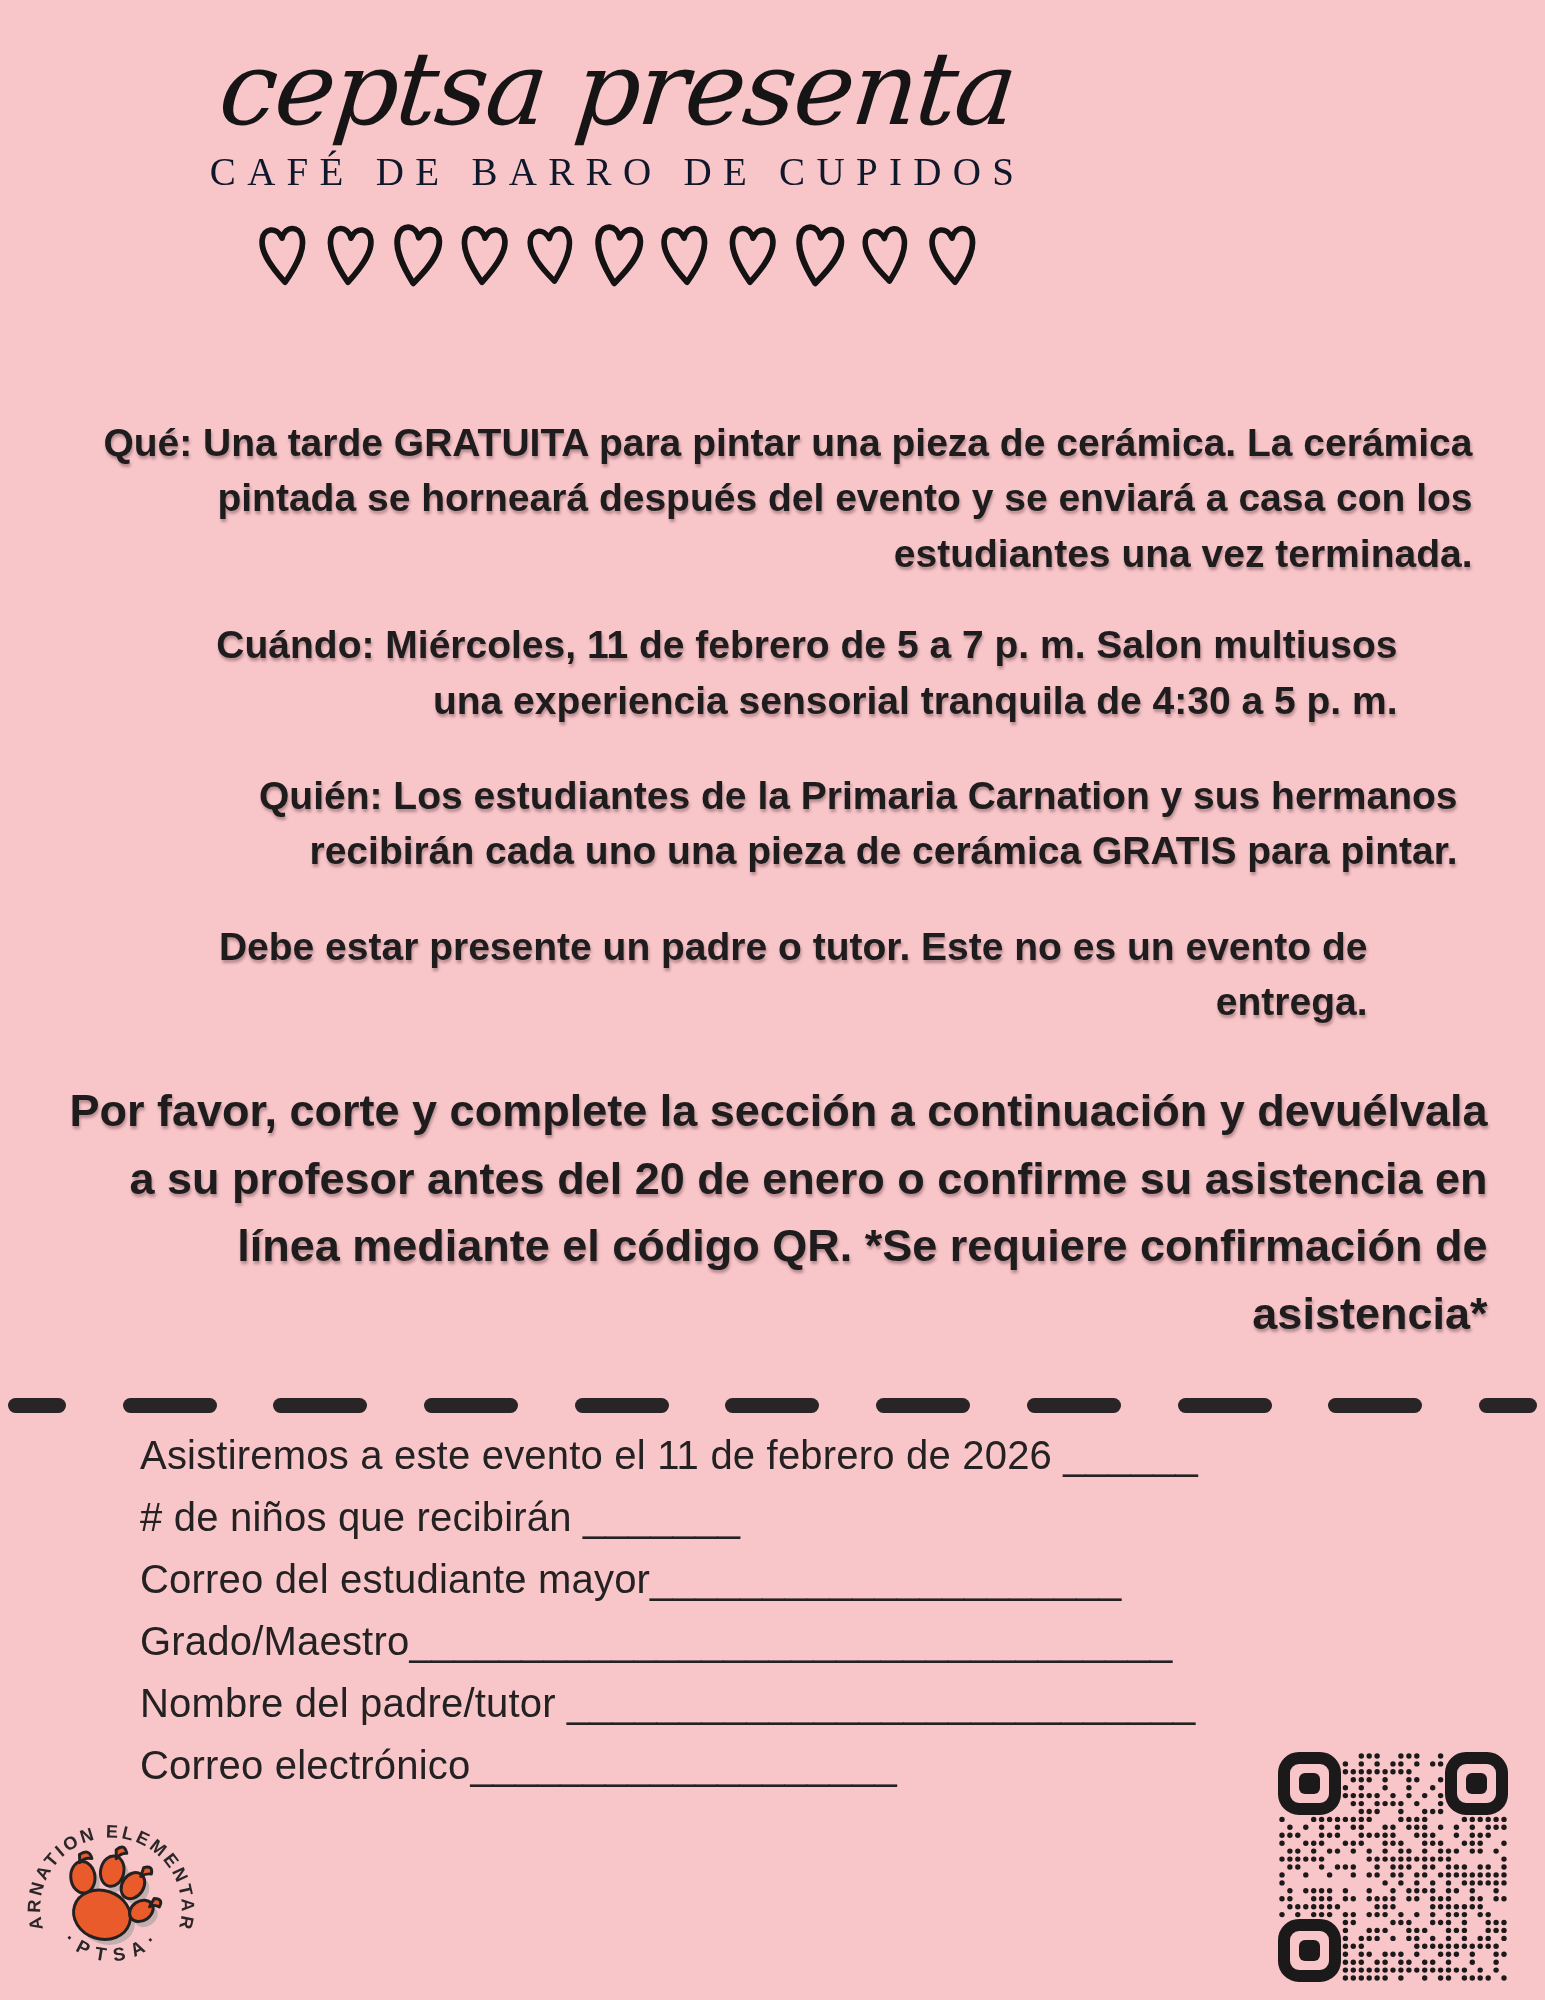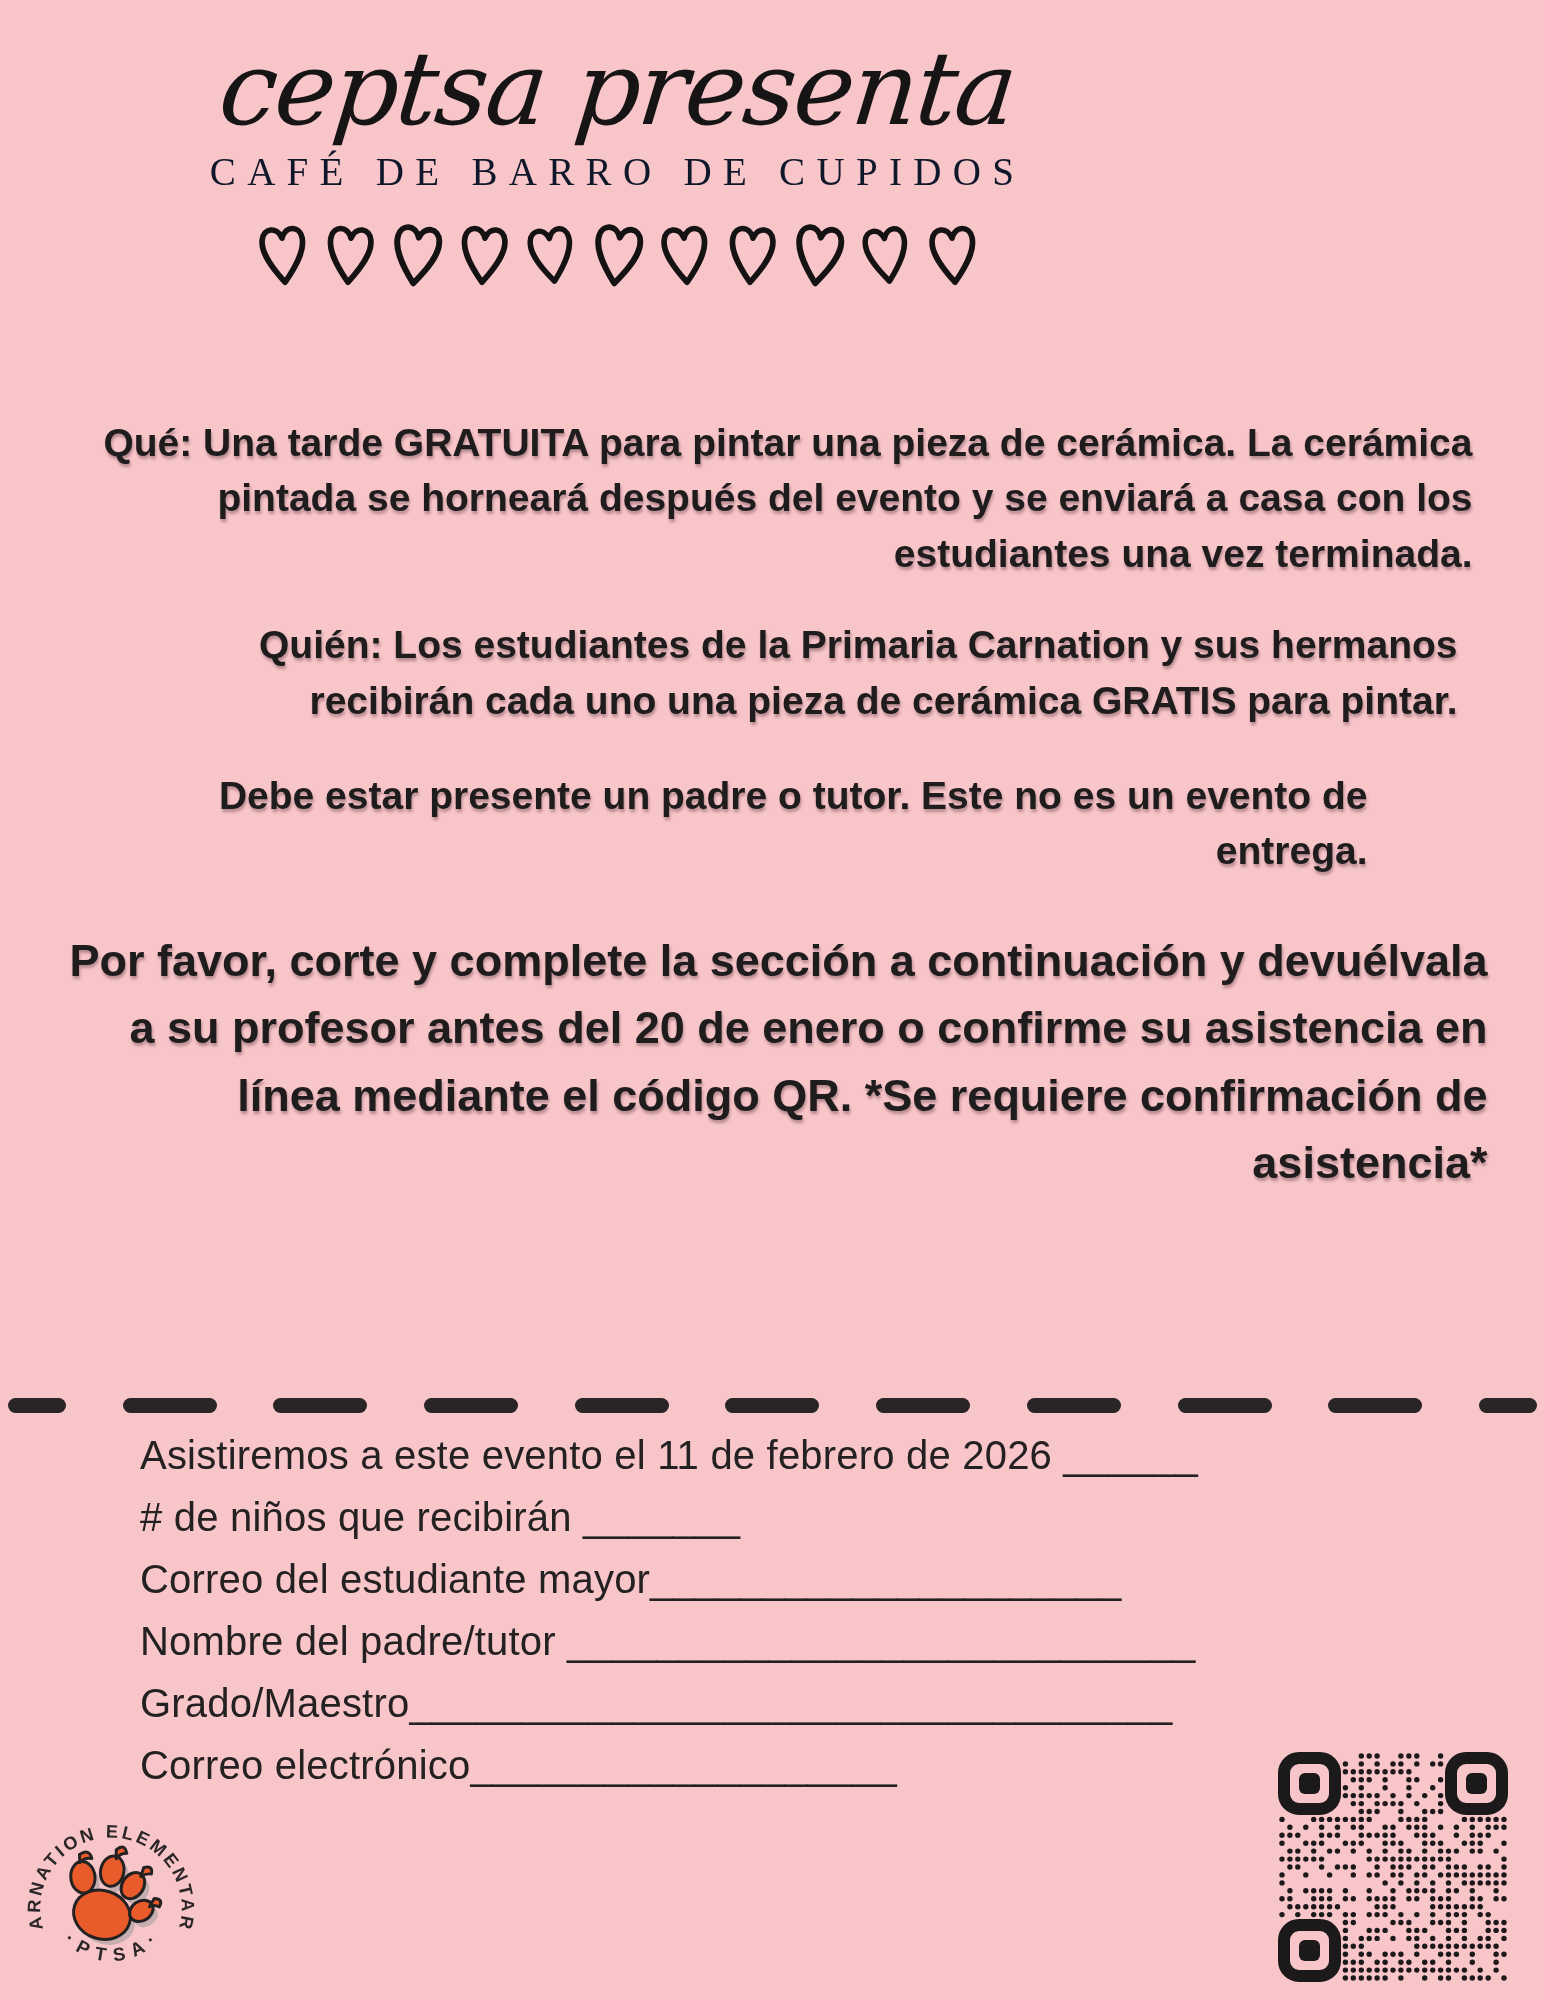--- a/index.html
+++ b/index.html
@@ -152,20 +152,21 @@
       <span class="heart">
           <svg width="52" height="72" viewBox="0 0 60 82">
             <path d="M30 76 C15 57 4.5 40 7 25.5 C9.2 12 25 10.5 30 25 C35 10.5 50.8 12 53 25.5 C55.5 40 45 57 30 76 Z" fill="none" stroke="#141213" stroke-width="6.5" stroke-linejoin="round" stroke-linecap="round"></path>
           </svg>
         </span>
     </div>
   </header>
 
   <main class="copy">
     <p class="p-what">Qué: Una tarde GRATUITA para pintar una pieza de cerámica. La cerámica pintada se horneará después del evento y se enviará a casa con los estudiantes una vez terminada.</p>
+    <p class="p-when">Cuándo: Miércoles, 11 de febrero de 5 a 7 p. m. Salon multiusos una experiencia sensorial tranquila de 4:30 a 5 p. m.</p>
     <p class="p-who">Quién: Los estudiantes de la Primaria Carnation y sus hermanos recibirán cada uno una pieza de cerámica GRATIS para pintar.</p>
     <p class="p-note">Debe estar presente un padre o tutor. Este no es un evento de entrega.</p>
     <p class="p-cta">Por favor, corte y complete la sección a continuación y devuélvala a su profesor antes del 20 de enero o confirme su asistencia en línea mediante el código QR. *Se requiere confirmación de asistencia*</p>
   </main>
 
   <div class="cutline">
     <i style="width:58px"></i>
       <i style="width:94px"></i>
       <i style="width:94px"></i>
       <i style="width:94px"></i>
@@ -175,22 +176,22 @@
       <i style="width:94px"></i>
       <i style="width:94px"></i>
       <i style="width:94px"></i>
       <i style="width:58px"></i>
   </div>
 
   <section class="form">
     <div class="form-row">Asistiremos a este evento el 11 de febrero de 2026 ______</div>
     <div class="form-row"> # de niños que recibirán _______</div>
     <div class="form-row"> Correo del estudiante mayor_____________________</div>
+    <div class="form-row">Grado/Maestro__________________________________</div>
     <div class="form-row">Nombre del padre/tutor ____________________________</div>
-    <div class="form-row">Grado/Maestro__________________________________</div>
     <div class="form-row">Correo electrónico___________________</div>
   </section>
 
   <div class="logo">
     <svg width="186" height="196" viewBox="0 0 200 200">
       <defs>
         <path id="arcTop" d="M 27 128 A 76 76 0 1 1 173 128"></path>
         <path id="arcBottom" d="M 36 122 A 70 70 0 0 0 164 122"></path>
       </defs>
 

